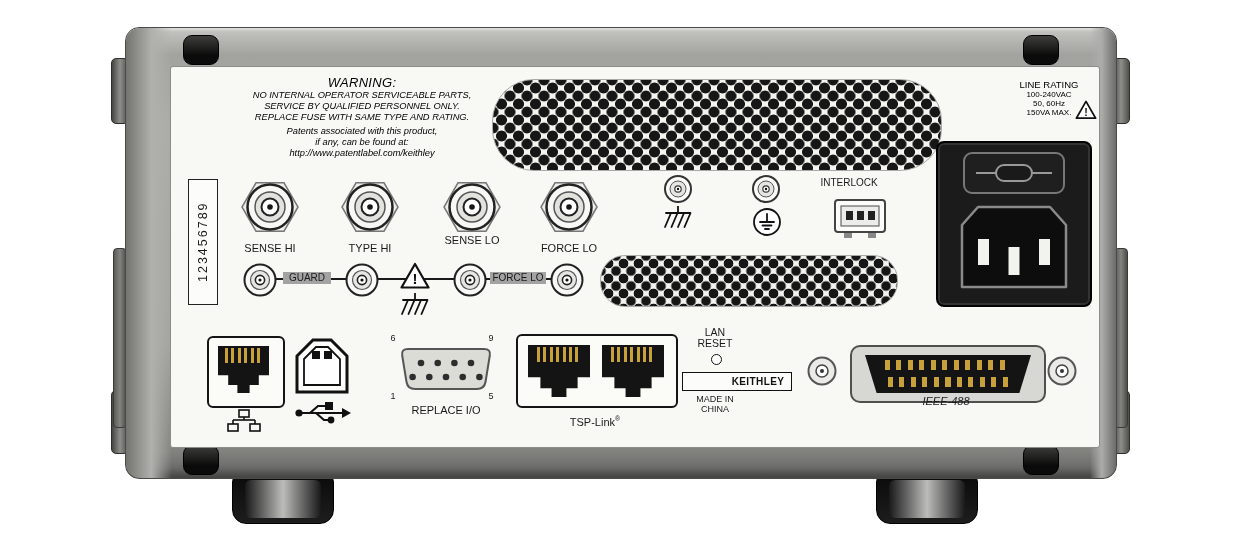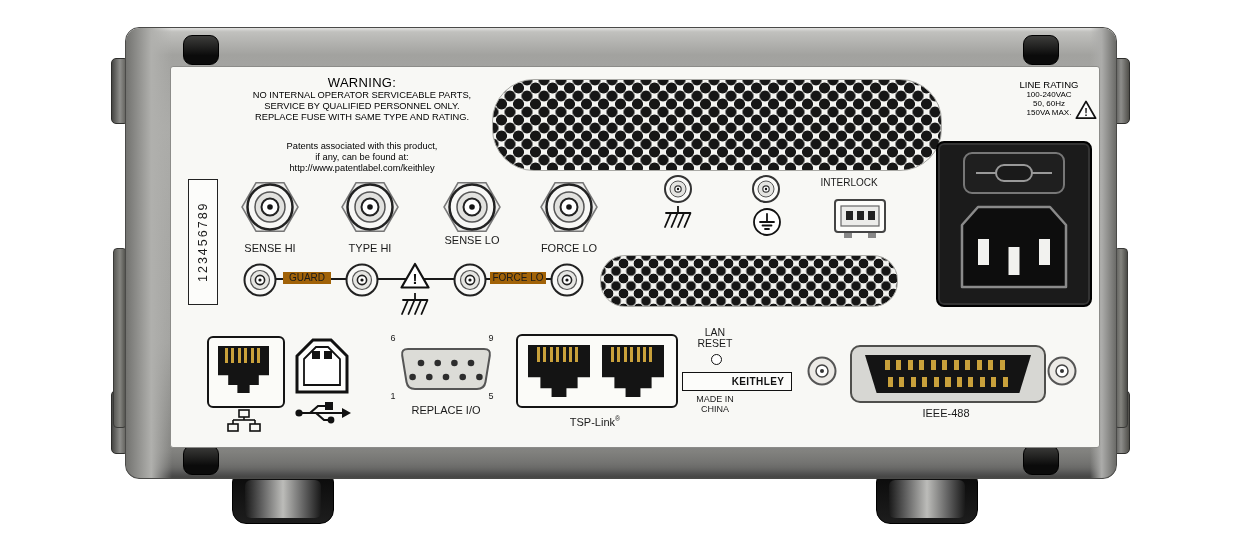--- a/index.html
+++ b/index.html
@@ -36,24 +36,24 @@
     background-image:radial-gradient(circle,#161616 5.1px,rgba(0,0,0,0) 5.8px),
                      radial-gradient(circle,#161616 5.1px,rgba(0,0,0,0) 5.8px);
     background-size:17px 16px;background-position:0 0,8.5px 8px;}
   .vent-sm{background-image:radial-gradient(circle,#161616 4.5px,rgba(0,0,0,0) 5.2px),
                             radial-gradient(circle,#161616 4.5px,rgba(0,0,0,0) 5.2px);
     background-size:15px 15px;background-position:0 0,7.5px 7.5px;}
 
   
   .warn-title{font-size:13px;letter-spacing:.3px;text-align:center;}
   .warn-line{font-size:9.3px;line-height:10.8px;text-align:center;}
-  .gap-top{margin-top:19px;}
+  .gap-top{margin-top:4px;}
   .conn-label{font-size:11px;text-align:center;}
   .lbl-10{font-size:10px;text-align:center;}
-  .lbl-inline{background:#a16207;line-height:12px;height:12px;z-index:3;}
+  .lbl-inline{background:#a3a3a3;line-height:12px;height:12px;z-index:3;}
   .pin-num{font-size:9px;text-align:center;width:12px;}
   .serial{position:absolute;writing-mode:vertical-rl;transform:rotate(180deg);
     font-size:12.5px;letter-spacing:2px;color:#1a1a1a;border:1px solid #222;background:#fcfcfa;
     display:flex;align-items:center;justify-content:center;}
   .rating-title{font-size:9.5px;line-height:11px;text-align:center;}
   .rating-line{font-size:8px;line-height:9px;text-align:center;}
   .fuse-line{font-size:9.5px;line-height:10.5px;text-align:center;}
   .lan-line{font-size:10.5px;line-height:11px;text-align:center;}
   .lan-hole{position:absolute;width:9px;height:9px;border:1.6px solid #111;border-radius:50%;background:#fff;}
   .keithley{position:absolute;border:1.6px solid #111;background:#fcfcfa;font-weight:bold;
@@ -101,21 +101,21 @@
     <div class="shade-r"></div>
     <div class="corner" style="left:57px;top:7px;"></div>
     <div class="corner" style="left:897px;top:7px;"></div>
     <div class="corner" style="left:57px;top:417px;"></div>
     <div class="corner" style="left:897px;top:417px;"></div>
 
     <div class="panel">
 
       <div class="serial" style="left:17px;top:112px;width:28px;height:124px;">123456789</div>
 
-      <div class="abs" style="left:74px;top:8px;width:234px;">
+      <div class="abs" style="left:74px;top:8px;width:234px;font-style:italic;">
         <div class="warn-title">WARNING:</div>
         <div class="warn-line">NO INTERNAL OPERATOR SERVICEABLE PARTS,</div>
         <div class="warn-line">SERVICE BY QUALIFIED PERSONNEL ONLY.</div>
         <div class="warn-line">REPLACE FUSE WITH SAME TYPE AND RATING.</div>
         <div class="warn-line gap-top">Patents associated with this product,</div>
         <div class="warn-line">if any, can be found at:</div>
         <div class="warn-line">http://www.patentlabel.com/keithley</div>
       </div>
 
       <div class="vent" style="left:321px;top:12px;width:448px;height:90px;border-radius:42px;"></div>
@@ -346,17 +346,17 @@
         <div class="ieee-inner">
           <div class="ieee-pins" style="top:5px;"></div>
           <div class="ieee-pins" style="top:22px;background-position:3px 0;"></div>
         </div>
       </div>
       <svg class="abs" style="left:876px;top:289px;" width="30" height="30" viewBox="0 0 30 30">
         <circle cx="15" cy="15" r="13.5" fill="#eceae6" stroke="#555" stroke-width="2"></circle>
         <circle cx="15" cy="15" r="6" fill="#fff" stroke="#444" stroke-width="1.5"></circle>
         <circle cx="15" cy="15" r="2" fill="#333"></circle>
       </svg>
-      <div class="t conn-label" style="left:725px;top:340px;width:100px;">IEEE-488</div>
+      <div class="t conn-label" style="left:725px;top:328px;width:100px;font-style:italic;">IEEE-488</div>
 
     </div>
   </div>
 </div>
 
 </body></html>

